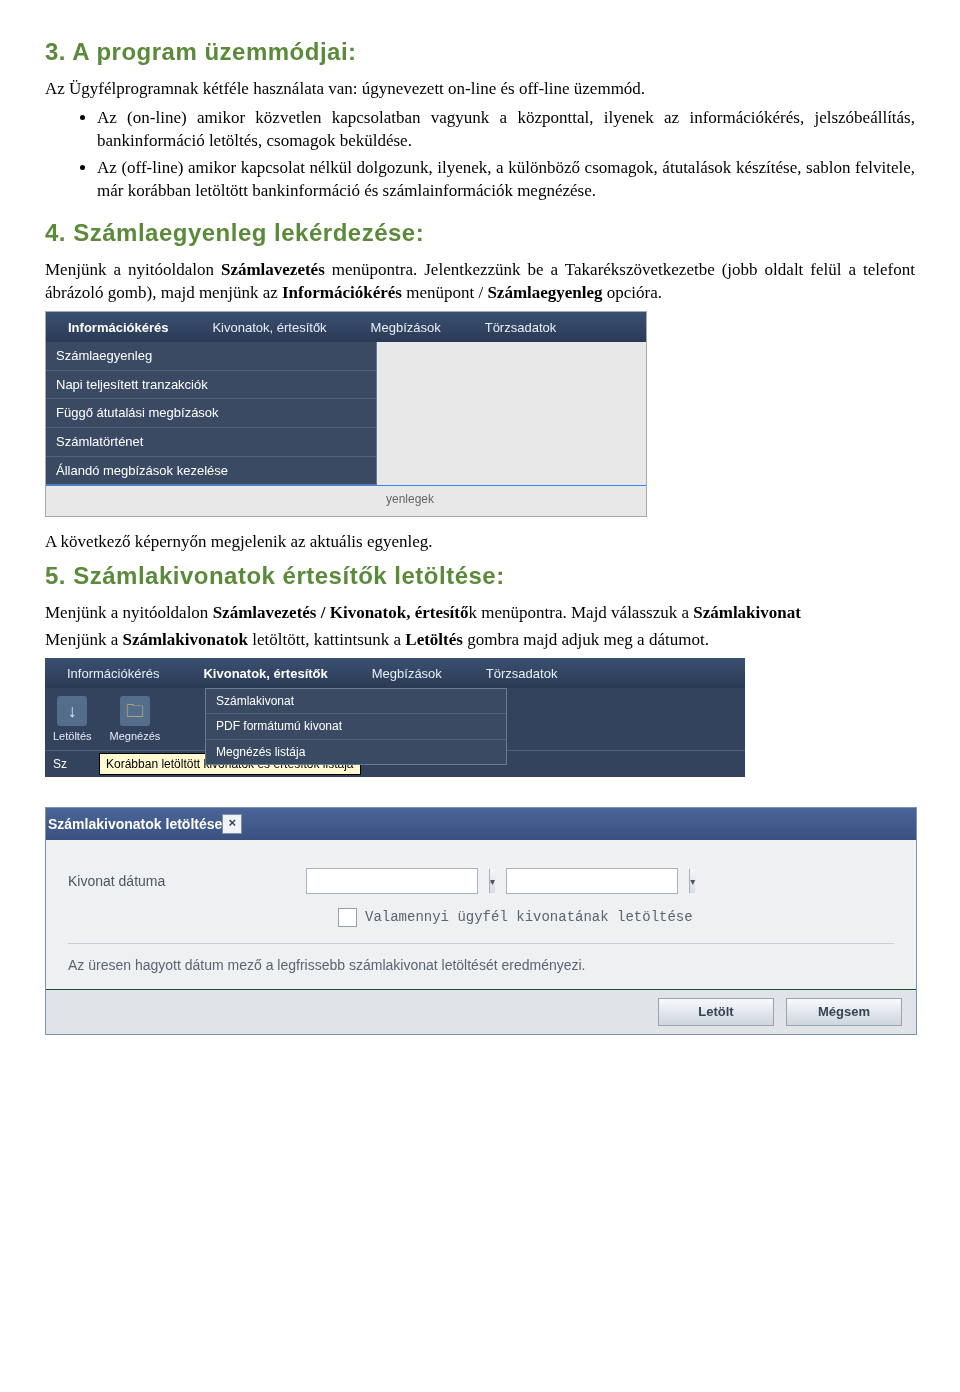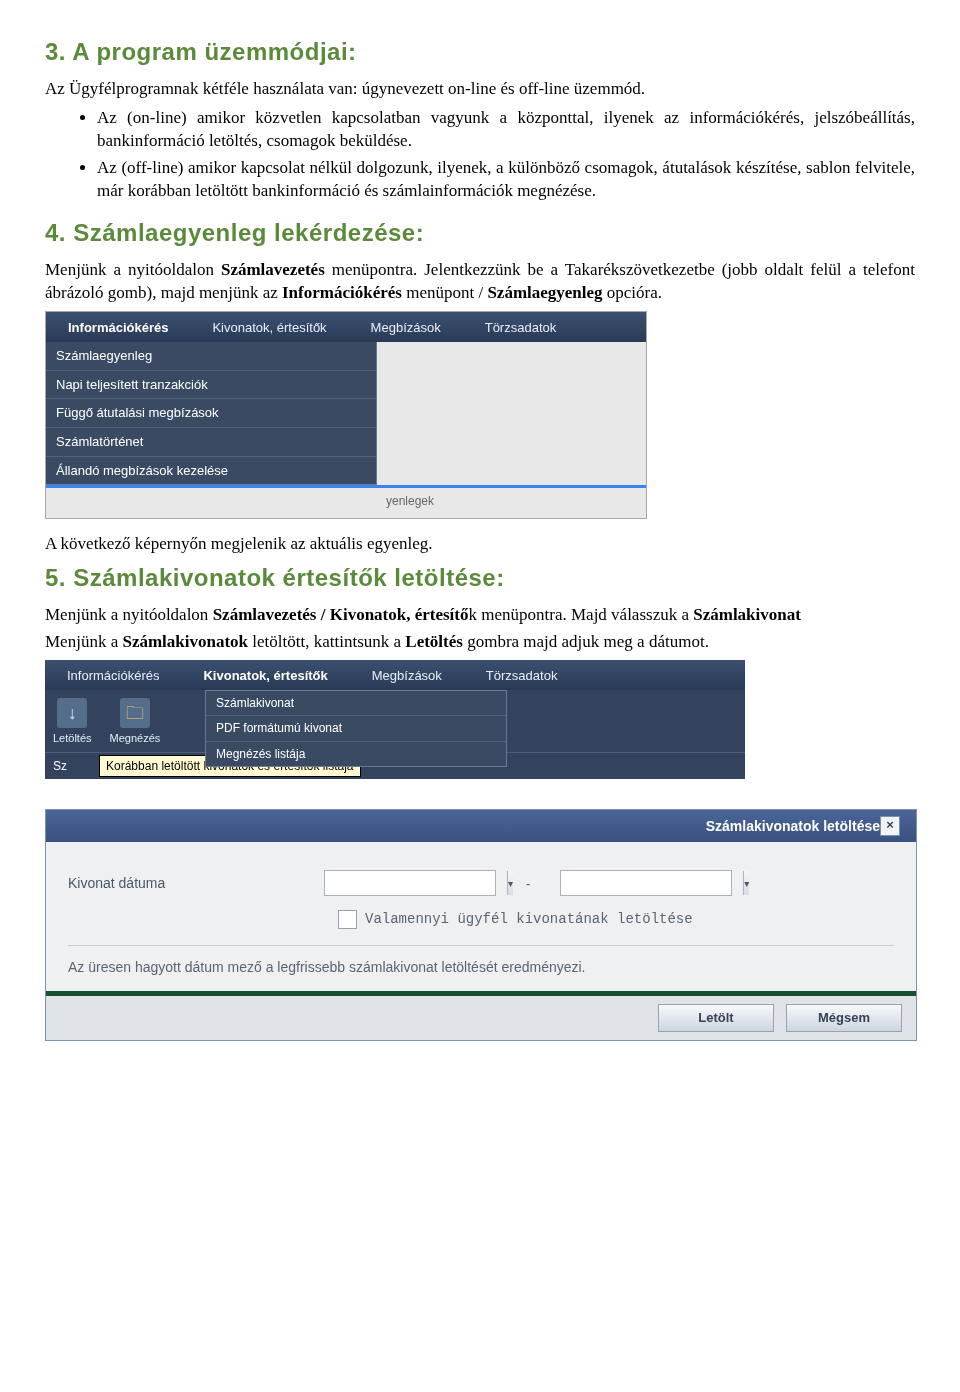--- a/index.html
+++ b/index.html
@@ -74,21 +74,21 @@
     color: #fff;
     padding: 5px 10px;
     border-top: 1px solid #52627a;
     cursor: pointer;
   }
   .dropdown1 .ditem:first-child { border-top: none; }
   .shot1-bottom {
     display: flex;
     height: 30px;
     background: #e8e8e8;
-    border-top: 3px solid #3b82f6;
+    border-top: 1px solid #3b82f6;
   }
   .bottom-stripe { flex: 0 0 332px; }
   .bottom-label {
     padding: 5px 8px;
     color: #666;
     font-size: 12px;
   }
   
   .ui-shot-2 {
     width: 700px;
@@ -177,23 +177,23 @@
   
   .dialog {
     width: 870px;
     border: 1px solid #7a92b4;
     margin-top: 30px;
   }
   .dlg-title {
     background: linear-gradient(#4b6599, #3a5180);
     color: #fff;
     font-weight: bold;
-    padding: 6px 16px;
-    display: flex;
-    justify-content: flex-end;
+    padding: 6px 2px;
+    display: flex;
+    justify-content: flex-start;
     align-items: center;
     font-size: 14px;
   }
   .dlg-close {
     width: 18px;
     height: 18px;
     background: #f1f3f6;
     border: 1px solid #7f8fa3;
     color: #34435a;
     text-align: center;
@@ -202,21 +202,21 @@
     cursor: pointer;
     font-weight: bold;
   }
   .dlg-body {
     background: #eef0f1;
     padding: 28px 22px 14px 22px;
   }
   .form-row {
     display: flex;
     align-items: center;
-    gap: 26px;
+    gap: 8px;
     margin-bottom: 14px;
   }
   .form-label {
     width: 230px;
     color: #4a586a;
     font-size: 14px;
   }
   .date-field {
     width: 170px;
     height: 24px;
@@ -260,21 +260,21 @@
     margin-top: 8px;
     border-top: 1px solid #c7cdd5;
     padding-top: 12px;
   }
   .dlg-footer {
     background: #e0e4e8;
     padding: 8px 14px;
     display: flex;
     justify-content: flex-end;
     gap: 12px;
-    border-top: 5px solid #14532d;
+    border-top: 1px solid #14532d;
   }
   .dlg-btn {
     min-width: 90px;
     padding: 4px 12px;
     background: linear-gradient(#f8f9fb,#cdd5de);
     border: 1px solid #97a4b4;
     color: #364358;
     font-weight: bold;
     text-align: center;
     font-size: 13px;

